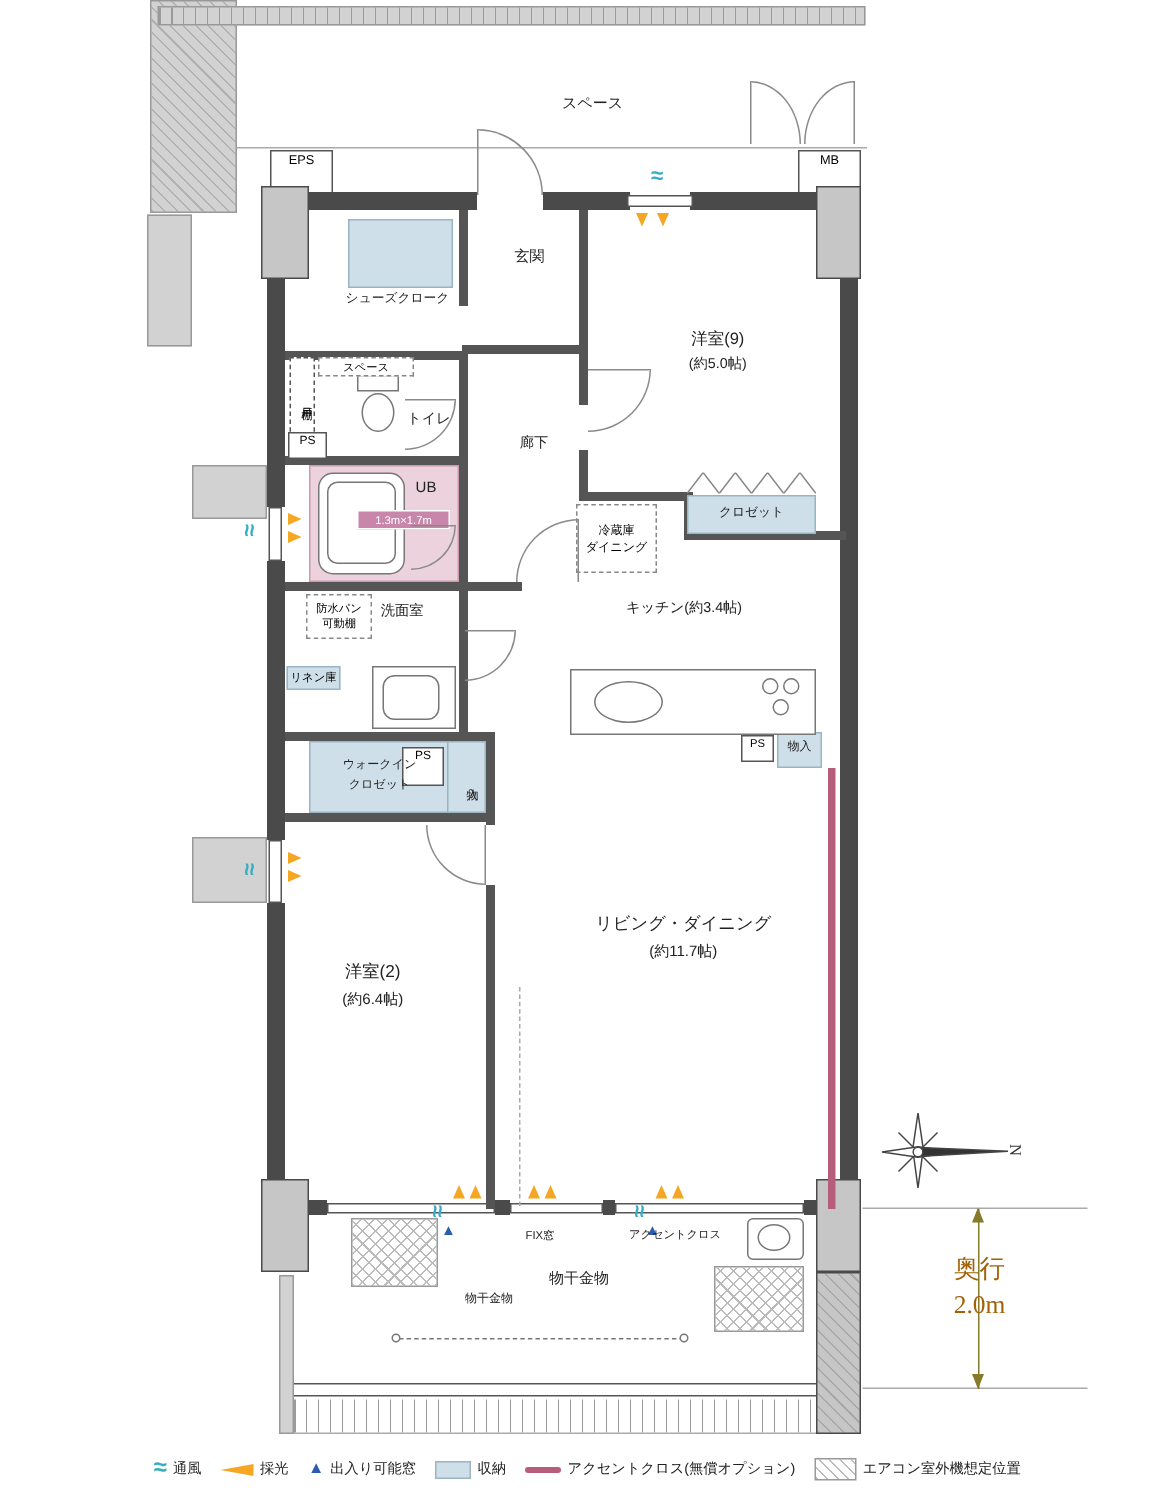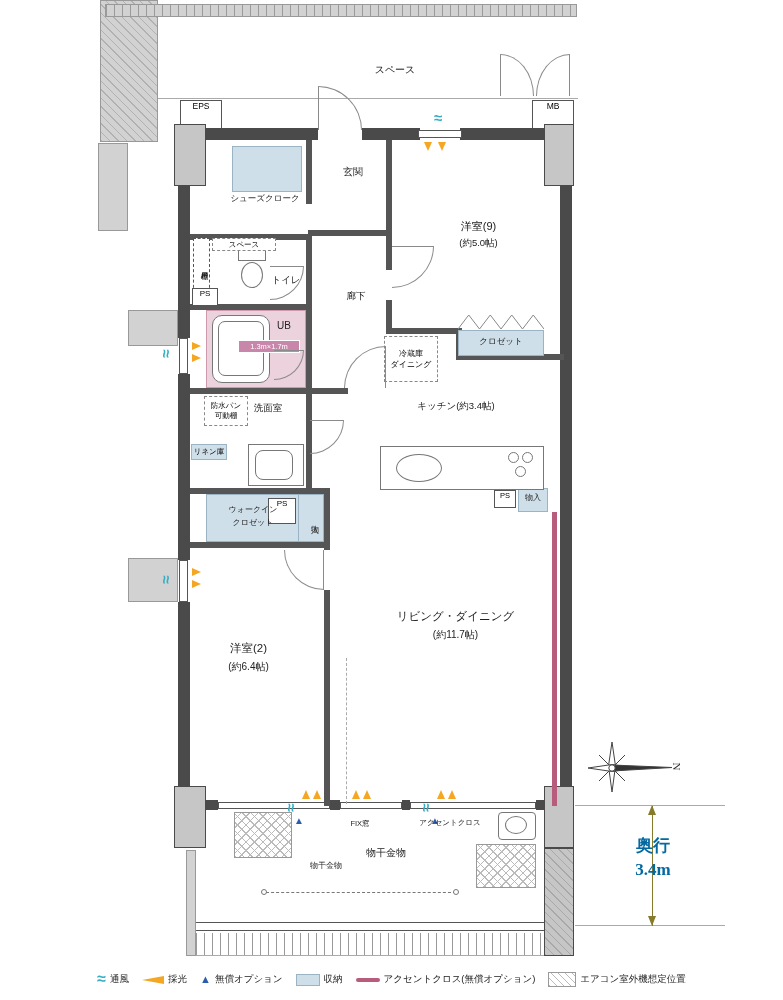--- a/index.html
+++ b/index.html
@@ -27,21 +27,21 @@
 .arr.up{border-width:0 4.5px 9px 4.5px;border-color:transparent transparent #f5a623 transparent}
 .arr.down{border-width:9px 4.5px 0 4.5px;border-color:#f5a623 transparent transparent transparent}
 .arr.right{border-width:4.5px 0 4.5px 9px;border-color:transparent transparent transparent #f5a623}
 .wave{position:absolute;color:#35aec4;font-weight:bold;font-size:15px;line-height:1}
 .rot90{transform:rotate(90deg)}
 .tri{position:absolute;color:#2b5cad;font-size:10px;line-height:1}
 .fix{position:absolute}
 .achatch{position:absolute;border:1px solid #999;background-image:repeating-linear-gradient(45deg,#bbb 0 1px,transparent 1px 6px),repeating-linear-gradient(-45deg,#bbb 0 1px,transparent 1px 6px)}
 .vtext{writing-mode:vertical-rl;text-orientation:upright}
 .accent{position:absolute;background:#b85c7e}
-.dim{color:#0369a1;font-family:"Liberation Serif","DejaVu Serif",serif;font-weight:bold}
+.dim{color:#a16207;font-family:"Liberation Serif","DejaVu Serif",serif;font-weight:normal}
 .fixture{position:absolute;background:#fff;border:1.5px solid #777}
 .fixline{position:absolute;background:#aaa}
 .badge{position:absolute;background:#c886aa;color:#fff;display:flex;align-items:center;justify-content:center;font-size:7.5px;border:1px solid #fff}
 .legend{position:absolute;left:0;top:972px;width:783px;display:flex;justify-content:center;align-items:center;gap:13px}
 .litem{display:flex;align-items:center;gap:4px;font-size:9.5px;color:#222;white-space:nowrap}
 .lg-wave{color:#35aec4;font-weight:bold;font-size:16px;line-height:.8}
 .lg-arrow{display:inline-block;width:0;height:0;border-top:4px solid transparent;border-bottom:4px solid transparent;border-right:22px solid #f5a623}
 .lg-tri{color:#2b5cad;font-size:11px;line-height:1}
 .lg-store{display:inline-block;width:24px;height:12px;background:#cfdfe9;border:1px solid #9ab4c4}
 .lg-accent{display:inline-block;width:24px;height:4px;background:#b85c7e;border-radius:2px}
@@ -255,34 +255,34 @@
     </g>
   </svg>
   <div class="lbl s11 dim" style="left:668px;top:760px;width:16px;transform:rotate(90deg);color:#333;font-weight:normal">N</div>
 
   <div class="fixline" style="left:575px;top:805px;width:150px;height:1px"></div>
   <div class="fixline" style="left:575px;top:925px;width:150px;height:1px"></div>
   <div class="fix" style="left:652px;top:806px;width:1px;height:120px;background:#857b2a"></div>
   <div class="arr" style="left:648px;top:805px;border-width:0 4.5px 10px 4.5px;border-color:transparent transparent #857b2a transparent"></div>
   <div class="arr" style="left:648px;top:916px;border-width:10px 4.5px 0 4.5px;border-color:#857b2a transparent transparent transparent"></div>
   <div class="lbl dim" style="left:617px;top:836px;width:72px;font-size:17px">奥行</div>
-  <div class="lbl dim" style="left:617px;top:860px;width:72px;font-size:17px">3.4m</div>
+  <div class="lbl dim" style="left:617px;top:860px;width:72px;font-size:17px">2.0m</div>
 
   <div class="legend">
     <div class="litem">
       <span class="lg-wave">≈</span>
       <span>通風</span>
     </div>
     <div class="litem">
       <span class="lg-arrow"></span>
       <span>採光</span>
     </div>
     <div class="litem">
       <span class="lg-tri">▲</span>
-      <span>無償オプション</span>
+      <span>出入り可能窓</span>
     </div>
     <div class="litem">
       <span class="lg-store"></span>
       <span>収納</span>
     </div>
     <div class="litem">
       <span class="lg-accent"></span>
       <span>アクセントクロス(無償オプション)</span>
     </div>
     <div class="litem">

